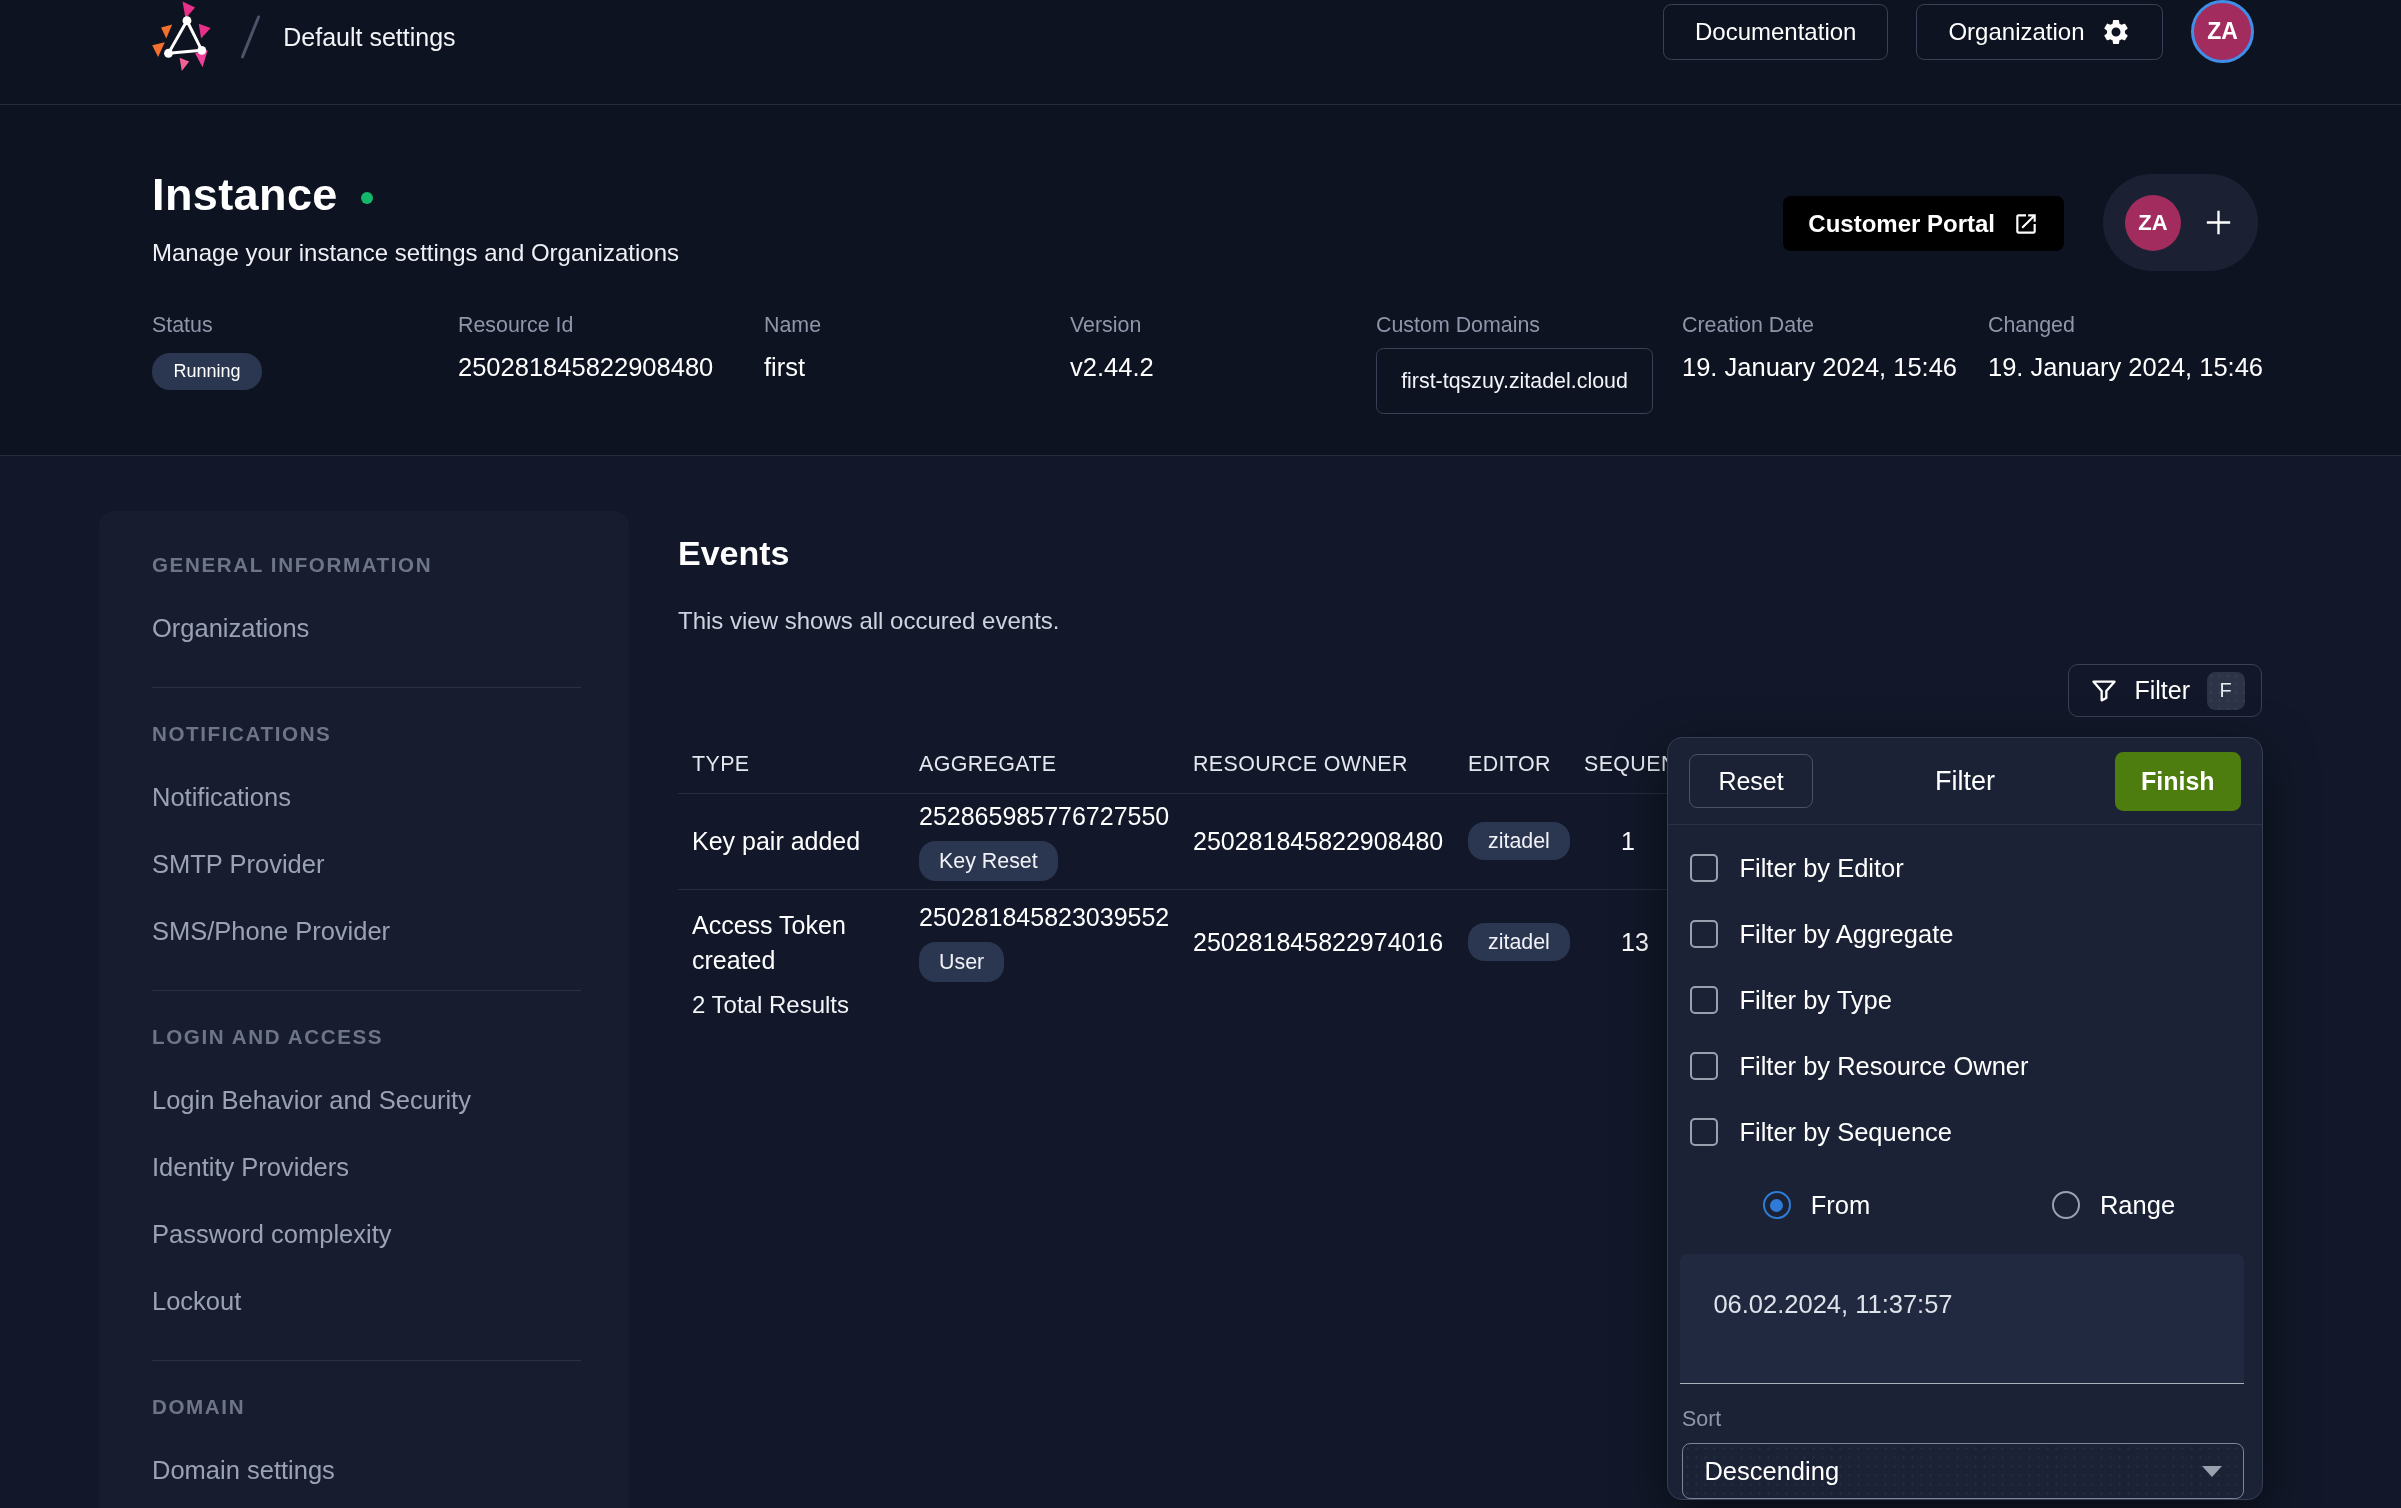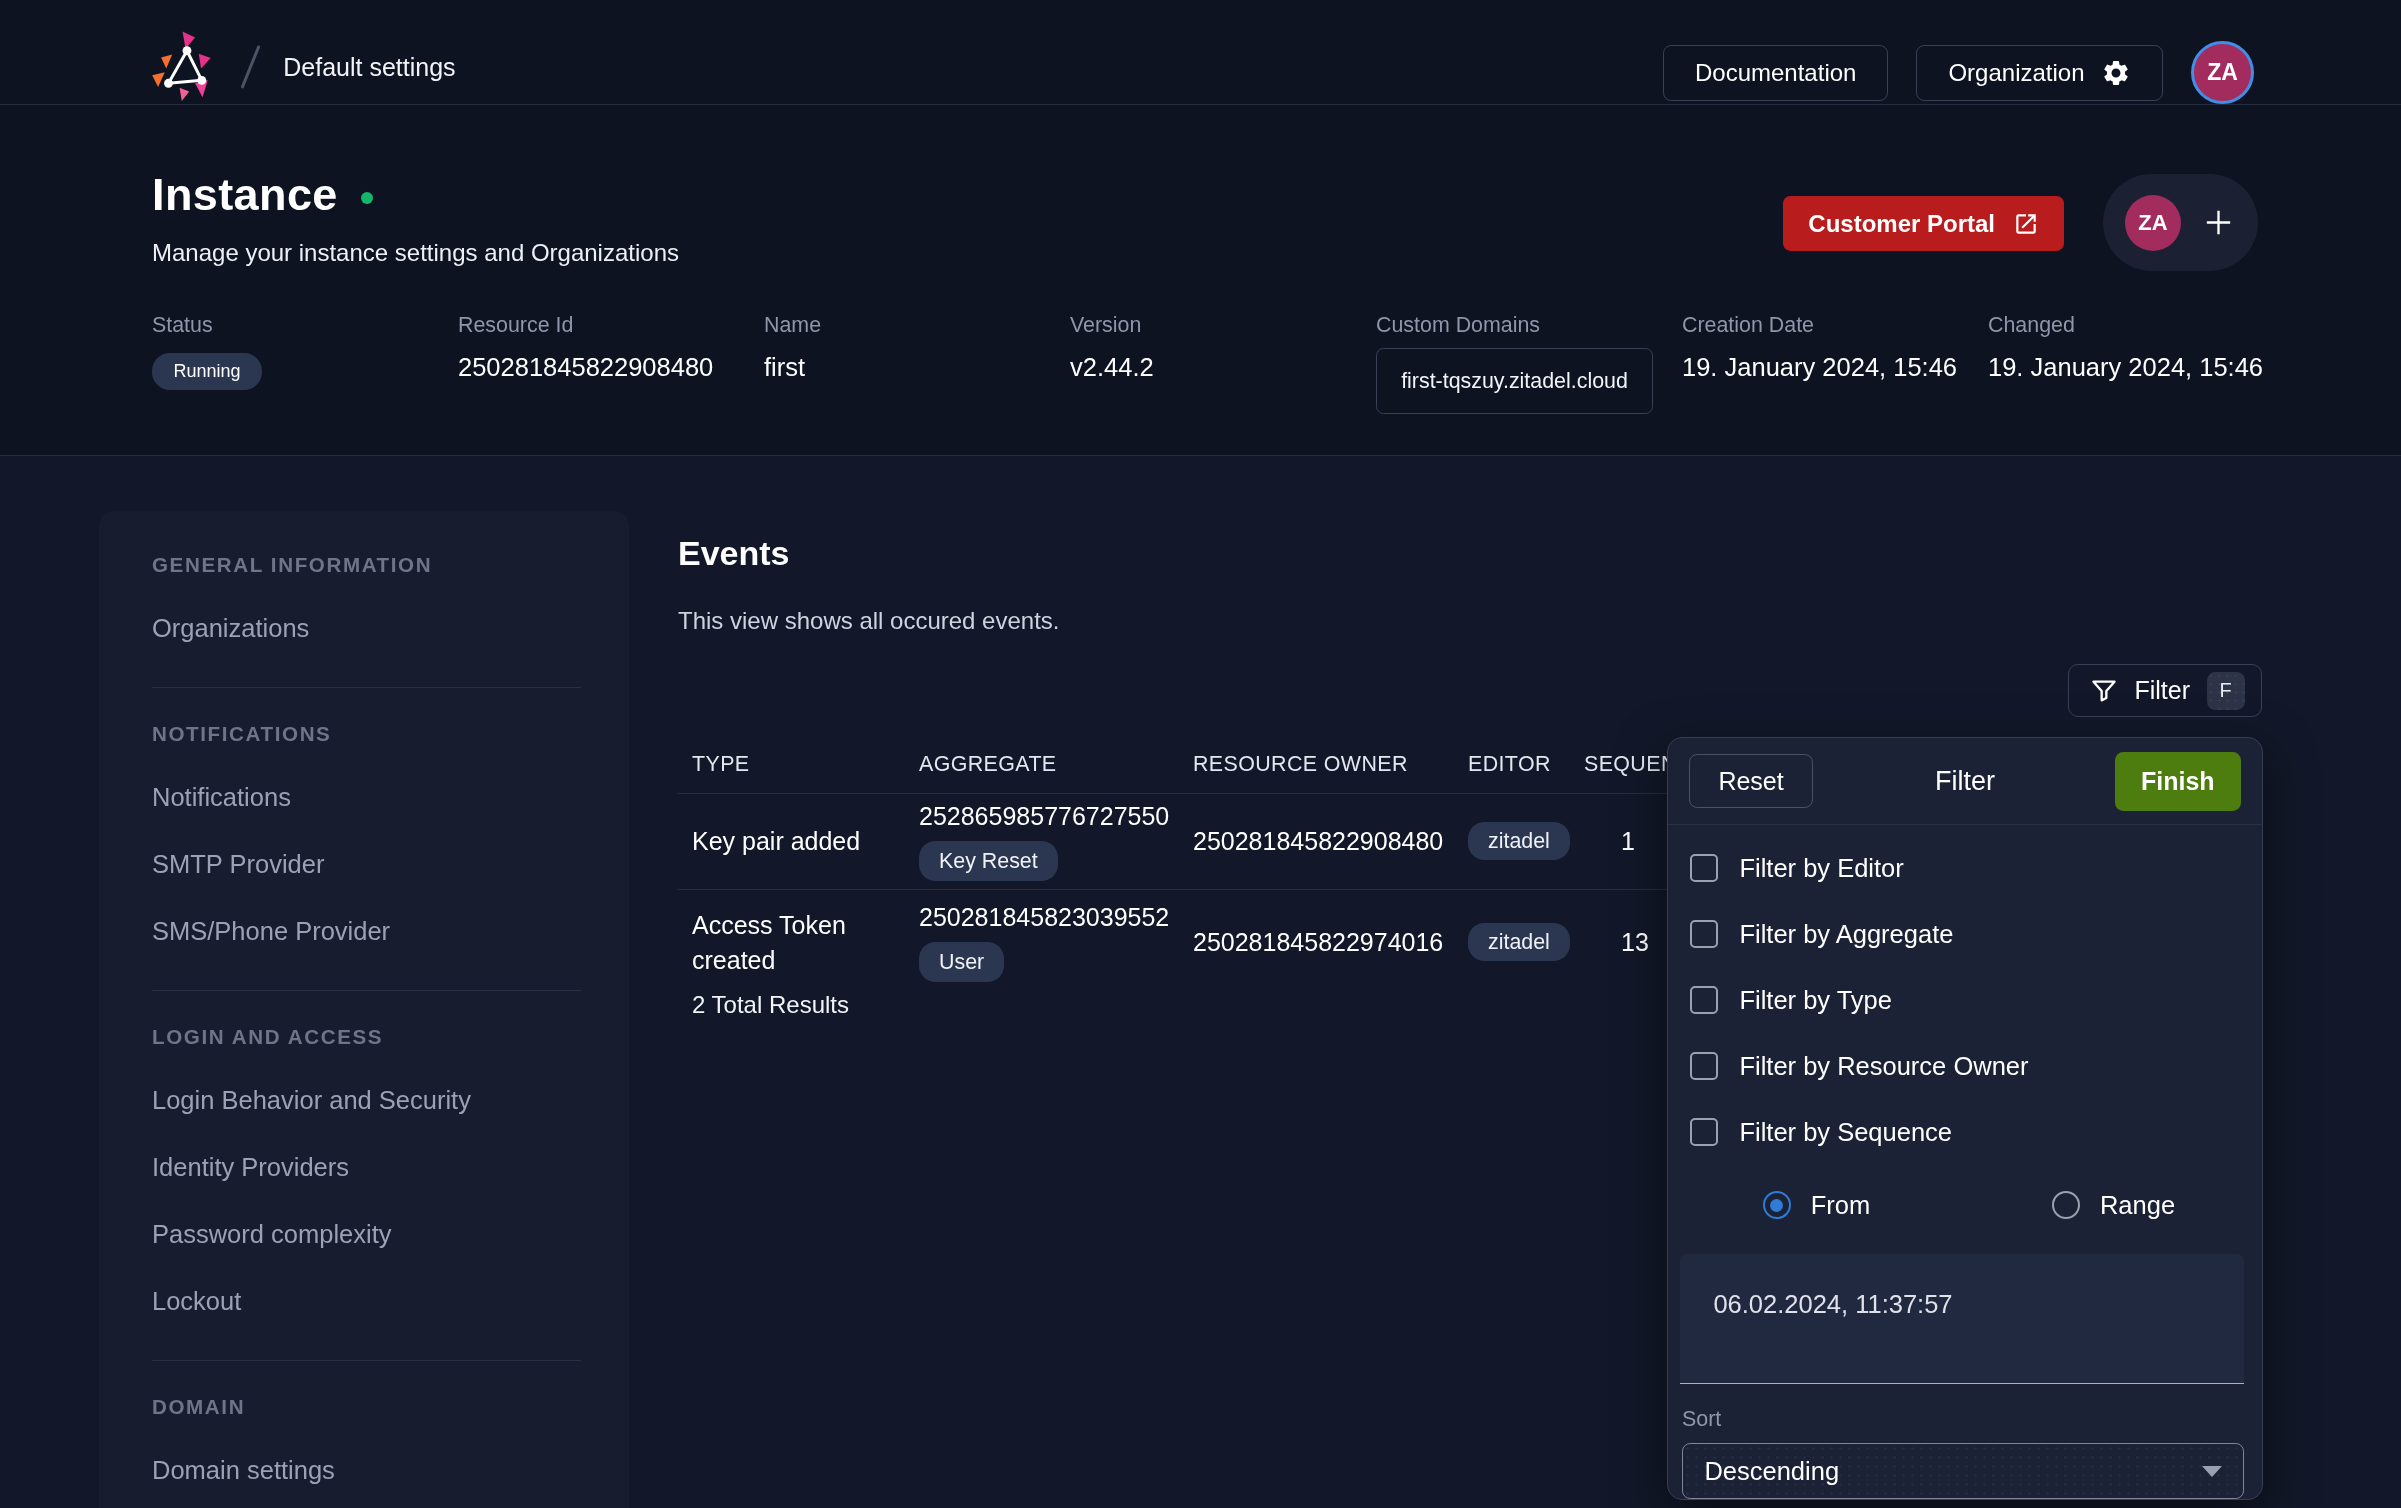--- a/index.html
+++ b/index.html
@@ -1,36 +1,36 @@
 <!DOCTYPE html>
 <html style="font-size:13px"><head>
 <meta charset="utf-8">
 <style>
   * { margin:0; padding:0; box-sizing:border-box; }
   body { background:#0b0f1a; font-family:"Liberation Sans", sans-serif; }
   .screen { position:relative; width:2401px; height:1508px; background:#121829; overflow:hidden; color:#ffffff; font-family:"Liberation Sans", sans-serif; }
 
   
-  .topbar { position:absolute; top:0; left:0; right:0; height:105px; background:#0e1321; border-bottom:0.8px solid #272d3f; display:flex; align-items:flex-end; padding:0 147px 0 147px; z-index:3; }
+  .topbar { position:absolute; top:0; left:0; right:0; height:105px; background:#0e1321; border-bottom:0.8px solid #272d3f; display:flex; align-items:flex-start; padding:0 147px 0 147px; z-index:3; }
   .topbar-left { display:flex; align-items:center; }
   .logo-svg { width:77px; height:74px; display:block; }
   .slash { width:3.3px; height:46px; background:#4c5366; transform:rotate(22deg); border-radius:1.6px; margin:0 31px 0 25px; }
   .breadcrumb { font-size:25px; color:#f2f4f8; }
   .topbar-right { margin-left:auto; display:flex; align-items:center; gap:28px;padding-left:15px; }
   .tb-btn { height:56px; padding:0 31px; border:0.8px solid #3a4156; border-radius:8.2px; background:transparent; color:#ffffff; font-size:24px; display:flex; align-items:center; gap:16.5px; cursor:pointer; font-family:inherit; }
   .gear-svg { width:30px; height:30px; display:block; }
   .avatar-ring { width:63px; height:63px; border-radius:50%; border:3.3px solid #3f8fe8; background:#a22c5e; display:flex; align-items:center; justify-content:center; font-size:23px; font-weight:700; color:#fff; cursor:pointer; }
 
   
   .inst-header { position:absolute; top:105px; left:0; right:0; height:351px; background:#0e1321; border-bottom:0.8px solid #272d3f; z-index:2; }
   .inst-title-row { position:absolute; left:152px; top:64px; display:flex; align-items:center; }
   .inst-title { font-size:45px; font-weight:700; letter-spacing:0.4px; }
   .inst-dot { width:12.4px; height:12.4px; border-radius:50%; background:#12b76a; margin-left:23px; margin-top:6.6px; }
   .inst-sub { position:absolute; left:152px; top:134px; font-size:24px; color:#eef0f5; }
-  .portal-btn { position:absolute; right:337px; top:91px; height:55px; background:#b91c1c; border:none; border-radius:7.4px; color:#fff; font-size:24px; font-weight:700; display:flex; align-items:center; gap:18px; padding:16px 25px; cursor:pointer; font-family:inherit; }
+  .portal-btn { position:absolute; right:337px; top:91px; height:55px; background:#000000; border:none; border-radius:7.4px; color:#fff; font-size:24px; font-weight:700; display:flex; align-items:center; gap:18px; padding:16px 25px; cursor:pointer; font-family:inherit; }
   .ext-svg { width:26px; height:26px; display:block; }
   .za-pill { position:absolute; right:143px; top:69px; width:155px; height:97px; border-radius:49px; background:#1b2133; display:flex; align-items:center; justify-content:center; gap:20px; cursor:pointer; }
   .avatar-sm { width:56px; height:56px; border-radius:50%; background:#a22c5e; display:flex; align-items:center; justify-content:center; font-size:22px; font-weight:700; }
   .plus-svg { width:35px; height:35px; display:block; }
 
   .meta-row { position:absolute; left:152px; top:208px; right:99px; display:flex; }
   .meta-item { width:306px; flex:0 0 auto; }
   .meta-label { font-size:21.4px; color:#8f96aa; margin-bottom:15px; }
   .meta-value { font-size:25.5px; color:#ffffff; }
   .status-badge { display:inline-block; background:#2b3651; border-radius:18px; padding:8.2px 21.4px; font-size:18px; }

